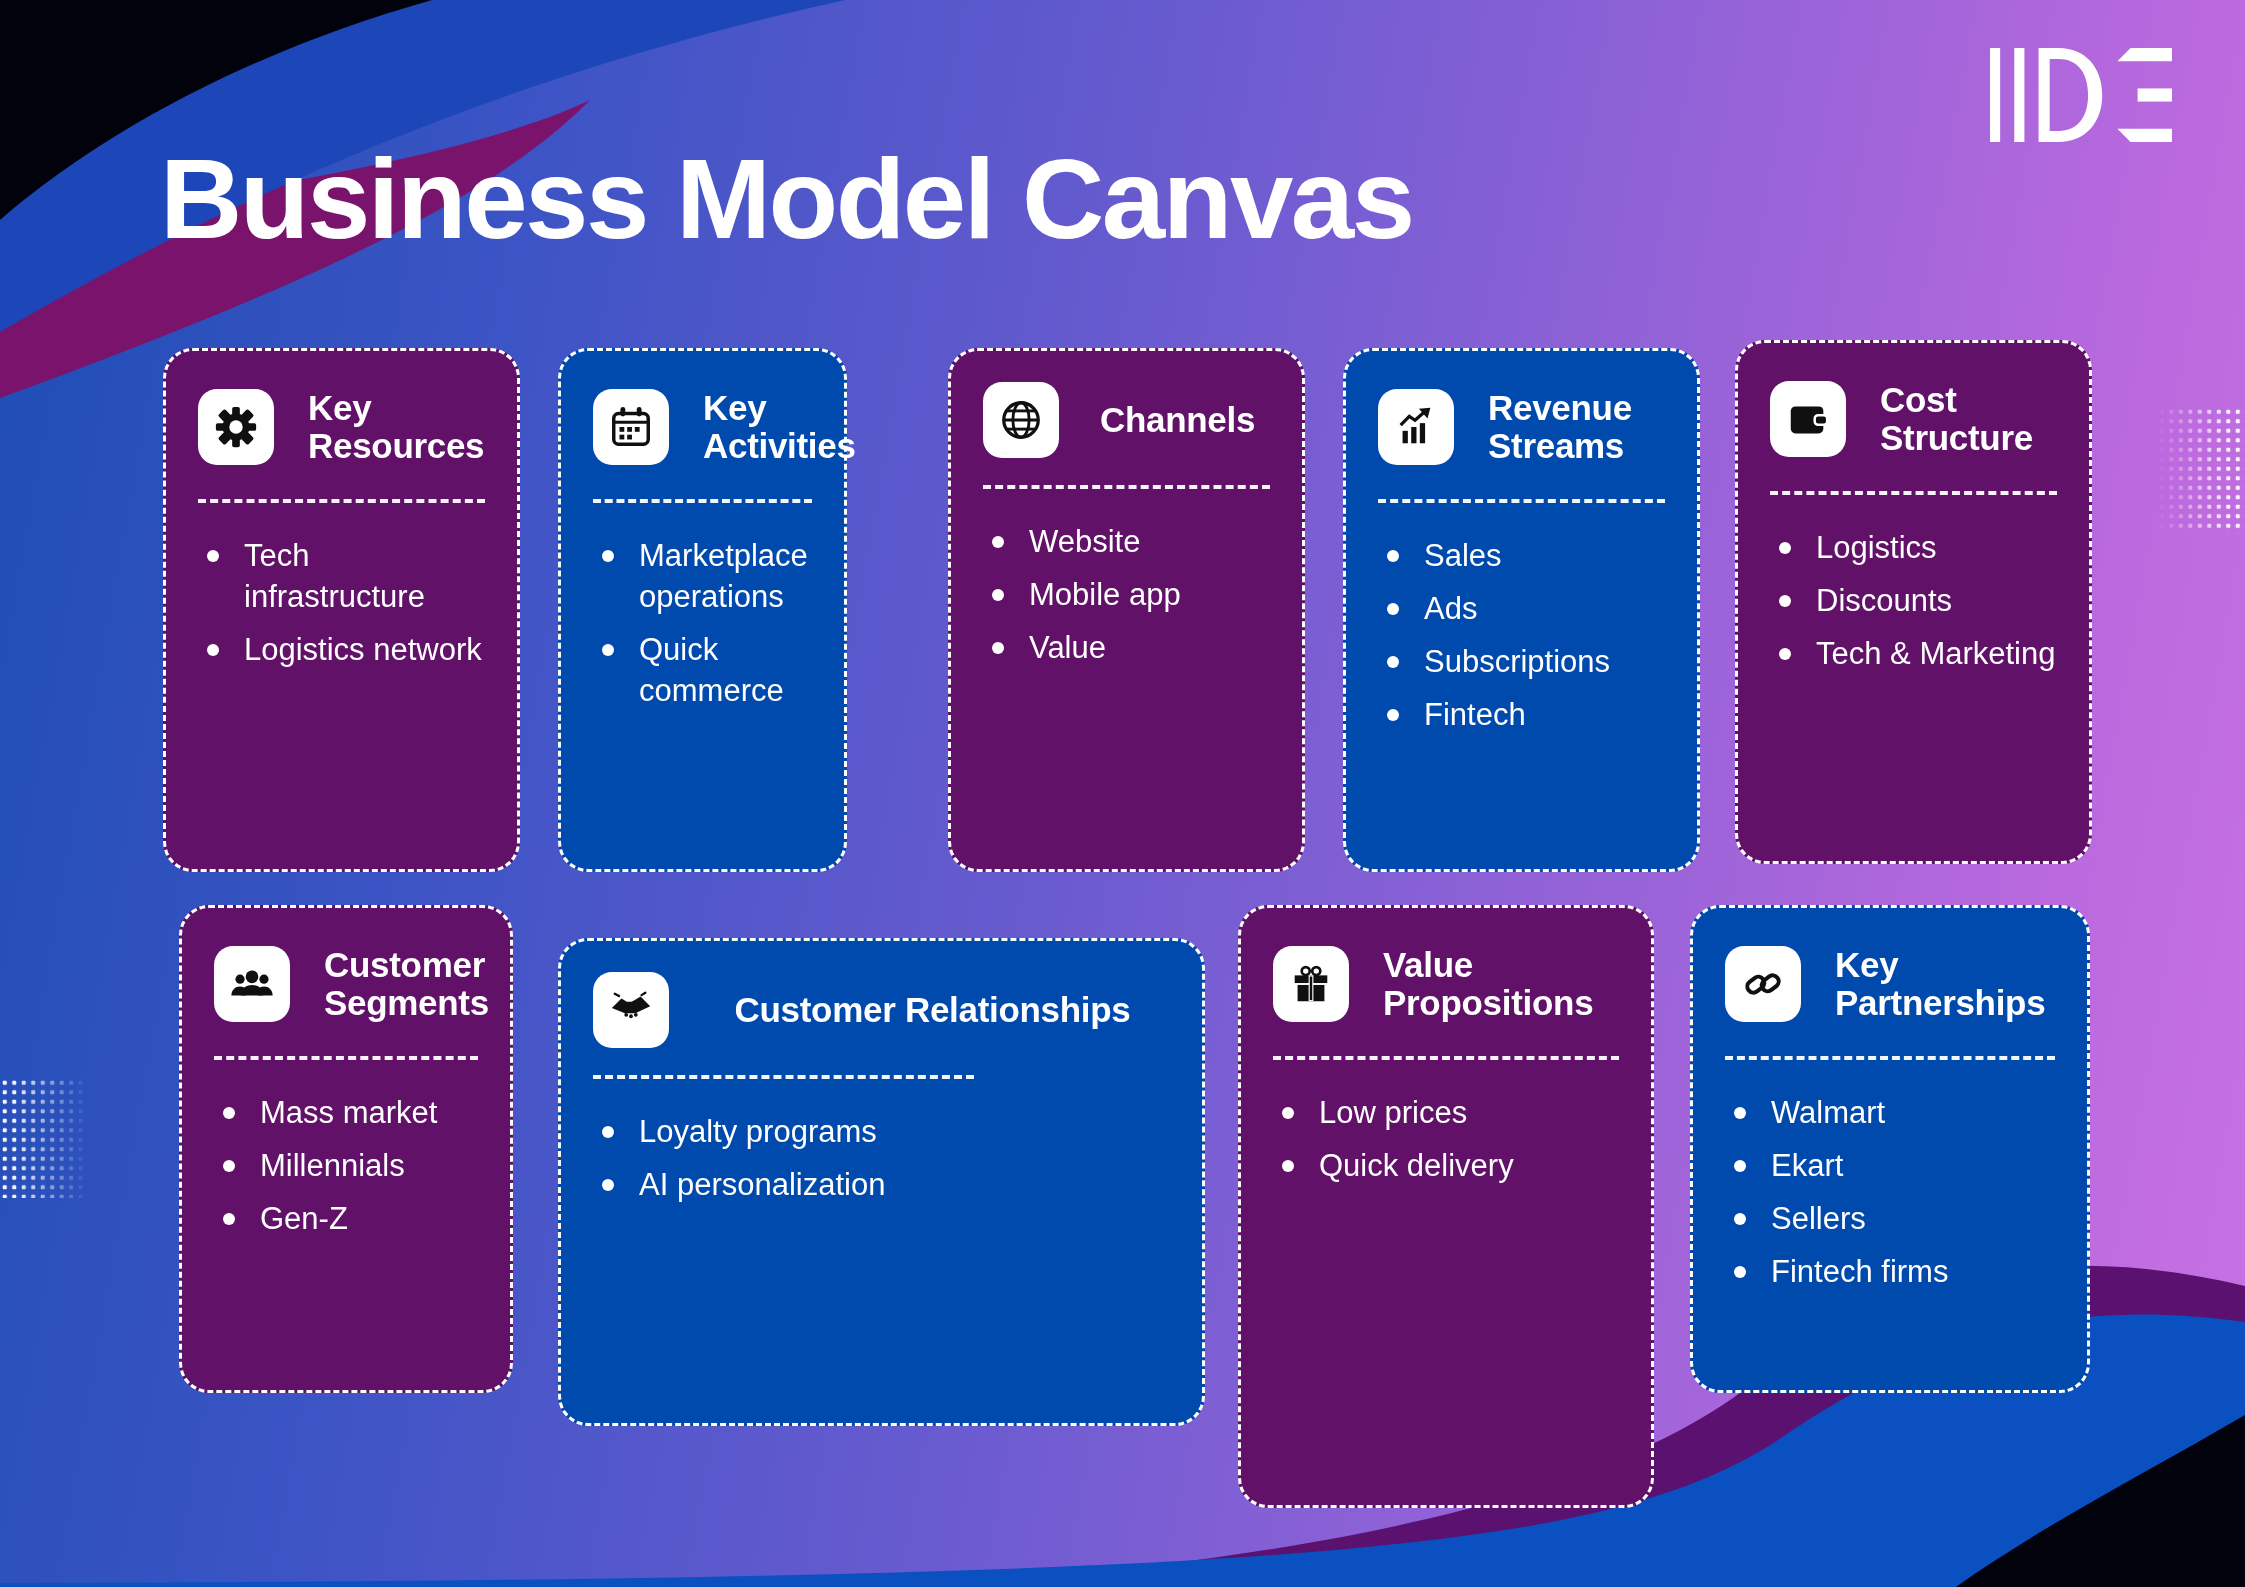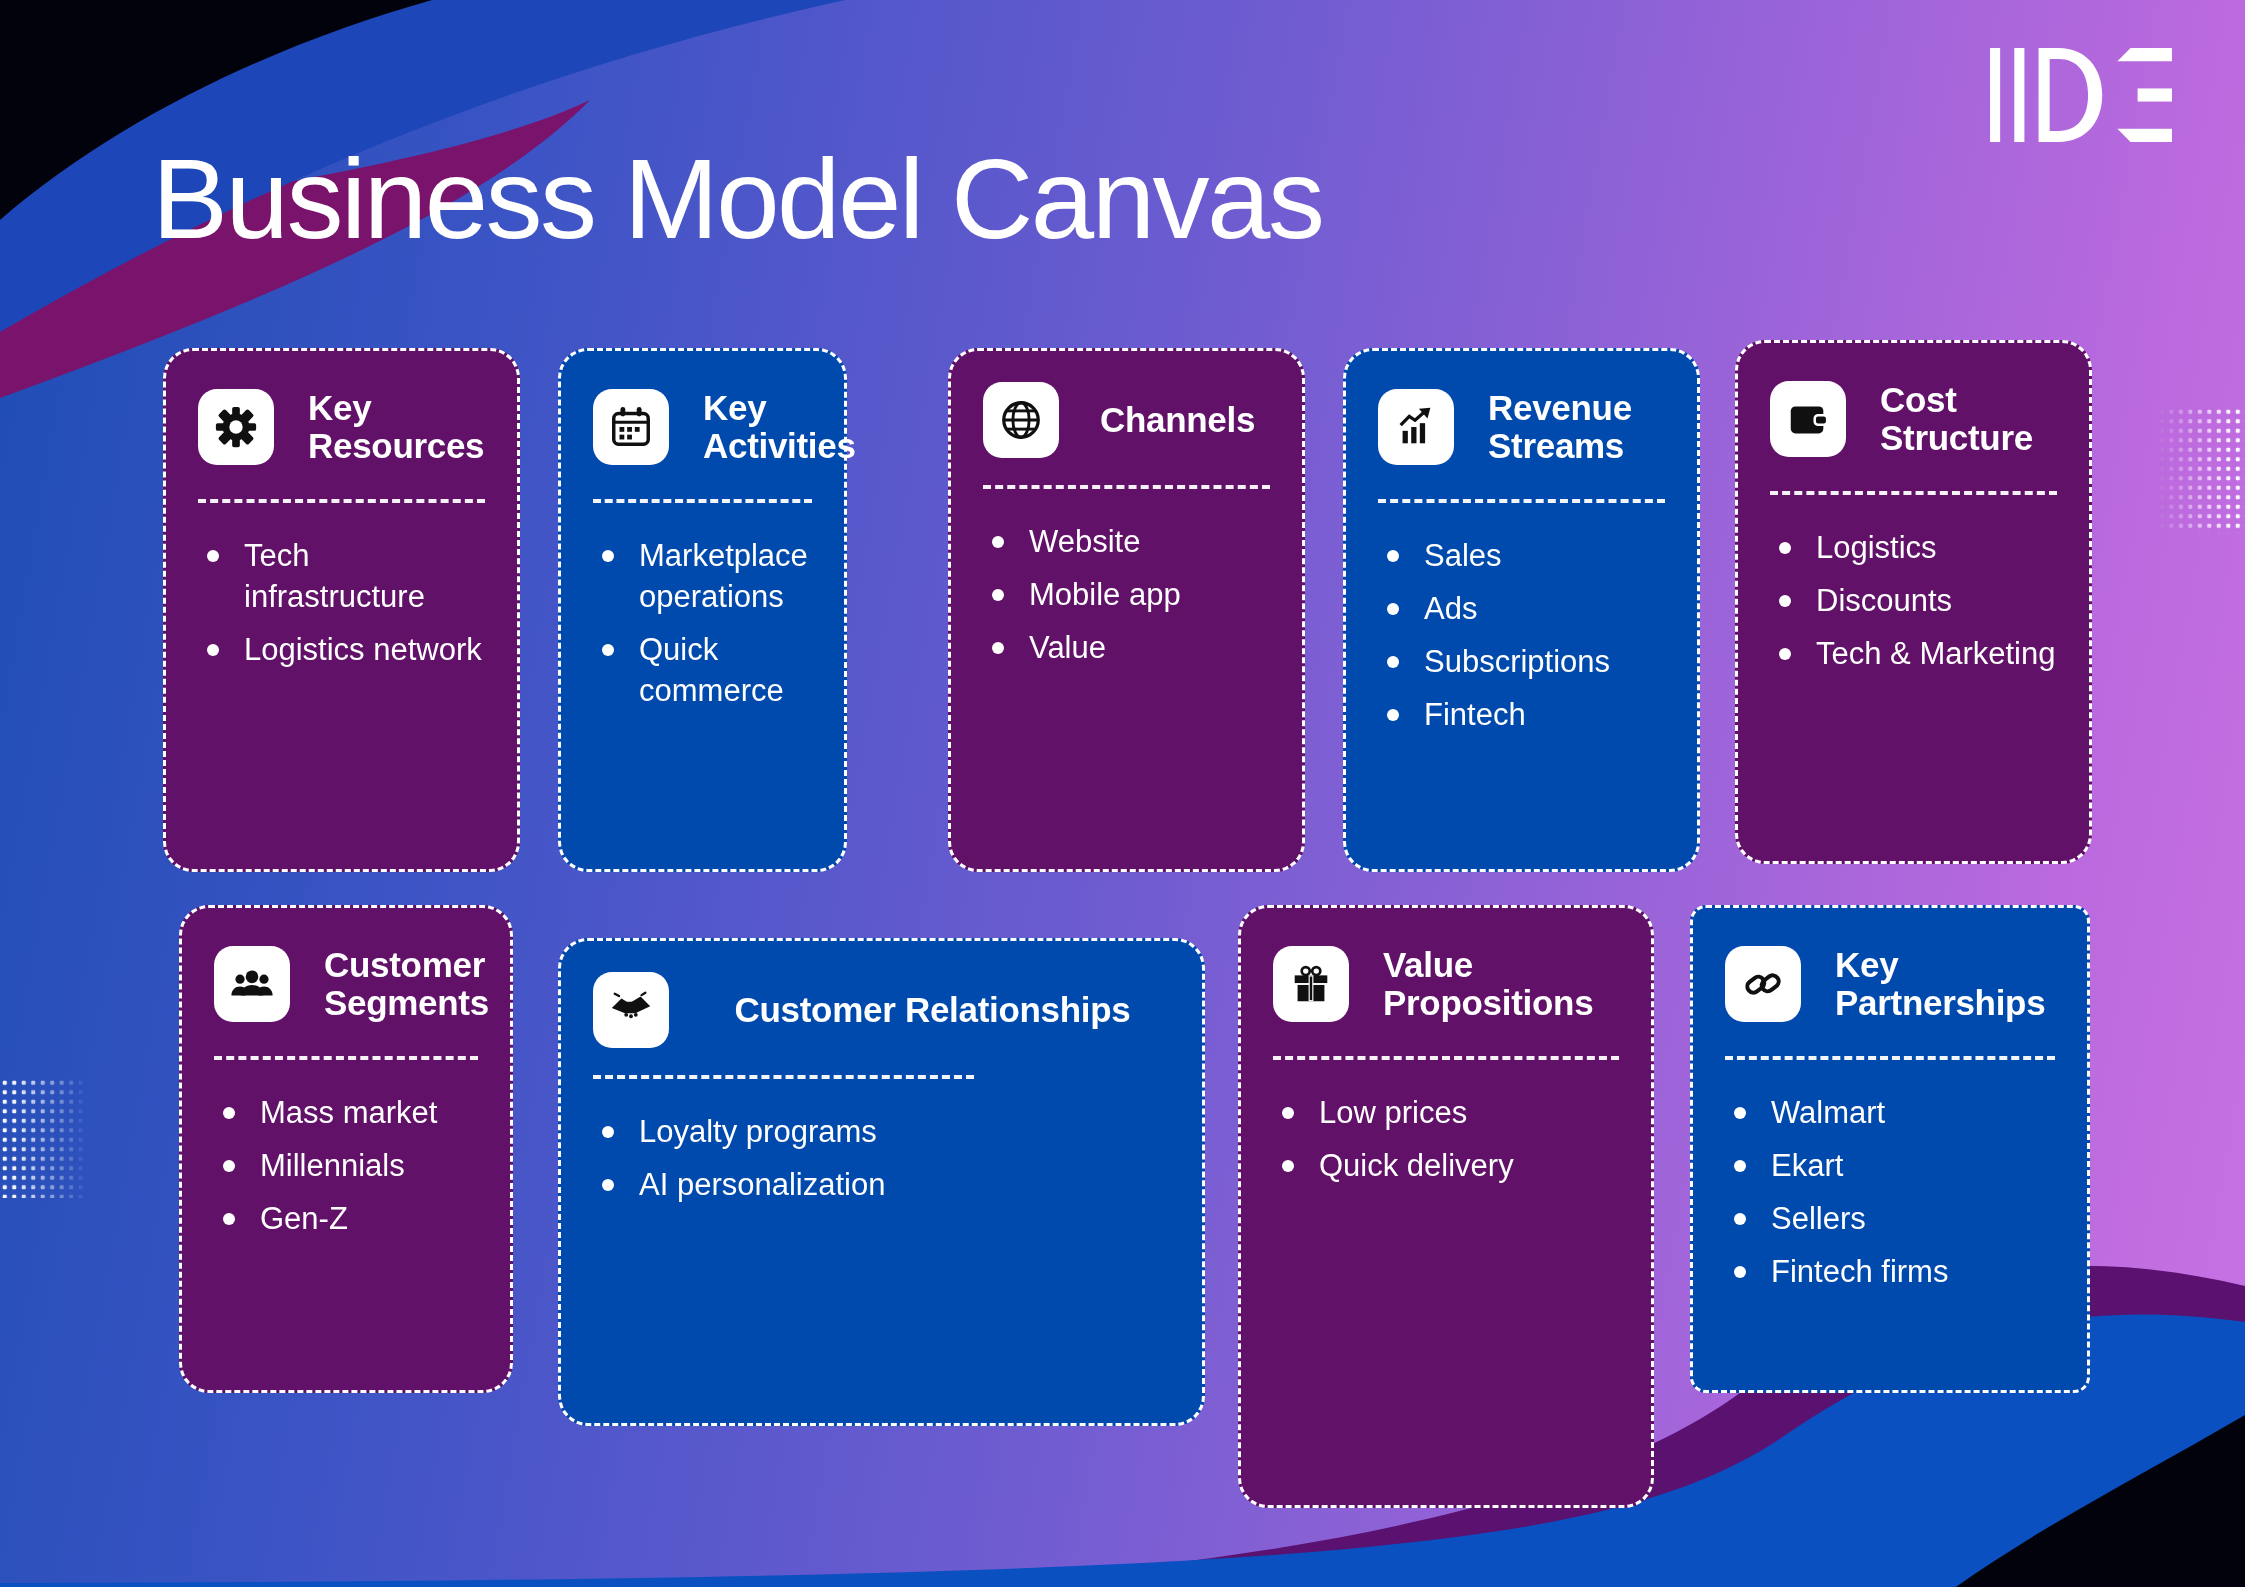--- a/index.html
+++ b/index.html
@@ -16,22 +16,22 @@
   .dots{position:absolute;z-index:0;
     background-image:radial-gradient(circle,rgba(255,255,255,.95) 2.1px,rgba(255,255,255,0) 2.5px);
     background-size:9.5px 9.5px;}
   .dots-left{left:0;top:1078px;width:88px;height:120px;
     -webkit-mask-image:linear-gradient(to right,#000 15%,transparent 100%);
     mask-image:linear-gradient(to right,#000 15%,transparent 100%);}
   .dots-right{left:2157px;top:407px;width:88px;height:126px;
     -webkit-mask-image:linear-gradient(to left,#000 15%,transparent 100%);
     mask-image:linear-gradient(to left,#000 15%,transparent 100%);}
   .main-title{
-    position:absolute;left:152px;top:136px;z-index:1;margin:0;
-    color:#fff;font-size:114px;font-weight:normal;letter-spacing:-2.5px;line-height:1.1;
+    position:absolute;left:160px;top:136px;z-index:1;margin:0;
+    color:#fff;font-size:114px;font-weight:bold;letter-spacing:-2.5px;line-height:1.1;
   }
   .logo{position:absolute;left:1990px;top:48px;width:182px;height:94px;z-index:1;}
   .card{
     position:absolute;z-index:2;box-sizing:border-box;color:#fff;
     border:3px dashed #fff;border-radius:30px;padding:30px 32px 26px 32px;
   }
   .card.purple{background:#611168;}
   .card.blue{background:#004aad;}
   .card-head{display:flex;align-items:center;gap:26px;min-height:78px;}
   .icon-box{
@@ -50,21 +50,21 @@
   }
   
   .c1{left:163px;top:348px;width:357px;height:524px;}
   .c2{left:558px;top:348px;width:289px;height:524px;}
   .c3{left:948px;top:348px;width:357px;height:524px;}
   .c4{left:1343px;top:348px;width:357px;height:524px;}
   .c5{left:1735px;top:340px;width:357px;height:524px;}
   .c6{left:179px;top:905px;width:334px;height:488px;}
   .c7{left:558px;top:938px;width:647px;height:488px;}
   .c8{left:1238px;top:905px;width:416px;height:603px;}
-  .c9{left:1690px;top:905px;width:400px;height:488px;border-radius:16px;}
+  .c9{left:1690px;top:905px;width:400px;height:488px;}
   .ic{fill:#101010;}
   .ic-stroke{fill:none;stroke:#101010;}
 </style>
 </head>
 <body>
 
 <div class="canvas">
 
   <svg class="decor" viewBox="0 0 2245 1587" preserveAspectRatio="none">
 

